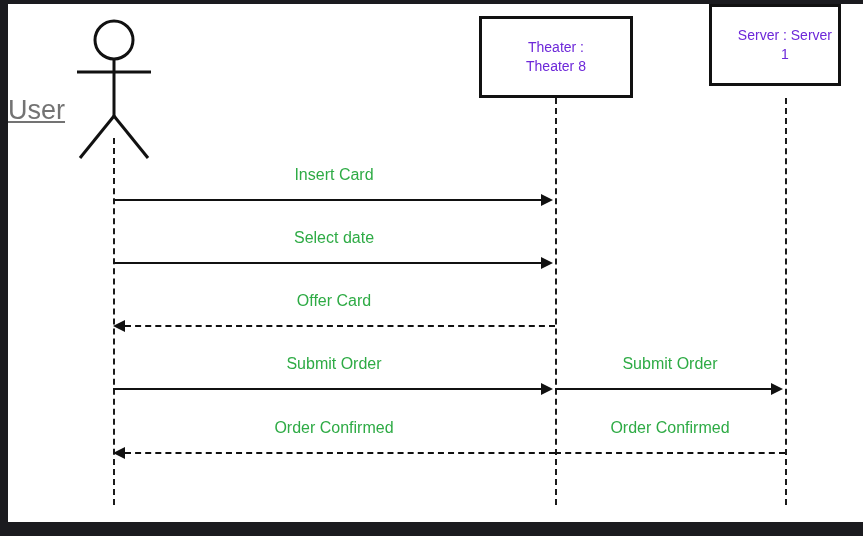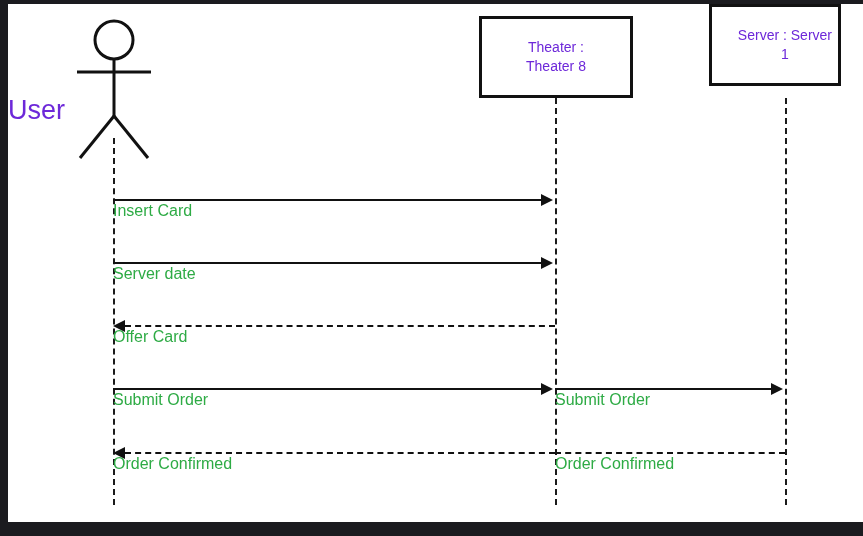--- a/index.html
+++ b/index.html
@@ -23,23 +23,24 @@
     top: 4px;
     width: 855px;
     height: 518px;
     background: #ffffff;
     overflow: hidden;
   }
   
   .actor-label {
     position: absolute;
     font-size: 27px;
-    color: #6d28d9;
+    color: #737373;
     white-space: nowrap;
     line-height: 1;
+    text-decoration: underline;
   }
   .actor-svg { position: absolute; }
   
   .participant-box {
     position: absolute;
     border: 3px solid #111111;
     background: #ffffff;
     box-sizing: border-box;
     display: flex;
     align-items: center;
@@ -78,23 +79,22 @@
   .arrowhead.left {
     border-top: 6px solid transparent;
     border-bottom: 6px solid transparent;
     border-right: 12px solid #111111;
   }
   .msg-label {
     position: absolute;
     font-size: 16px;
     color: #2eab45;
     white-space: nowrap;
-    text-align: left;
+    text-align: center;
     line-height: 1;
-    margin-top: 36px;
   }
 </style>
 </head>
 <body>
 
 <div id="canvas">
   <div id="surface">
 
     <div class="actor-svg" style="left:60px; top:14px;">
       <svg width="110" height="150" viewBox="0 0 110 150">
@@ -122,21 +122,21 @@
         <span>Server : Server</span><br>
         <span>1</span>
       </div>
     </div>
     <div class="lifeline" style="left:777px; top:94px; height:407px;"></div>
 
     <div class="msg-label" style="left:105px; top:163px; width:442px;">Insert Card</div>
     <div class="msg-line" style="left:105px; top:195px; width:428px;"></div>
     <div class="arrowhead right" style="left:533px; top:190px;"></div>
 
-    <div class="msg-label" style="left:105px; top:226px; width:442px;">Server date</div>
+    <div class="msg-label" style="left:105px; top:226px; width:442px;">Select date</div>
     <div class="msg-line" style="left:105px; top:258px; width:428px;"></div>
     <div class="arrowhead right" style="left:533px; top:253px;"></div>
 
     <div class="msg-label" style="left:105px; top:289px; width:442px;">Offer Card</div>
     <div class="msg-line dashed" style="left:117px; top:321px; width:430px;"></div>
     <div class="arrowhead left" style="left:105px; top:316px;"></div>
 
     <div class="msg-label" style="left:105px; top:352px; width:442px;">Submit Order</div>
     <div class="msg-line" style="left:105px; top:384px; width:428px;"></div>
     <div class="arrowhead right" style="left:533px; top:379px;"></div>

